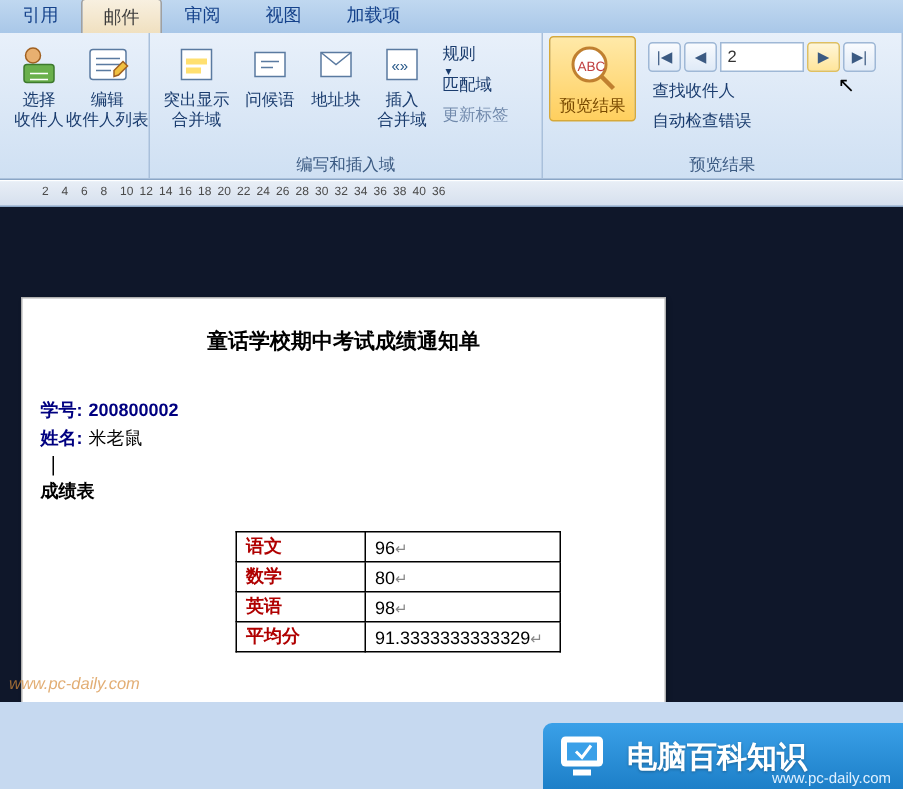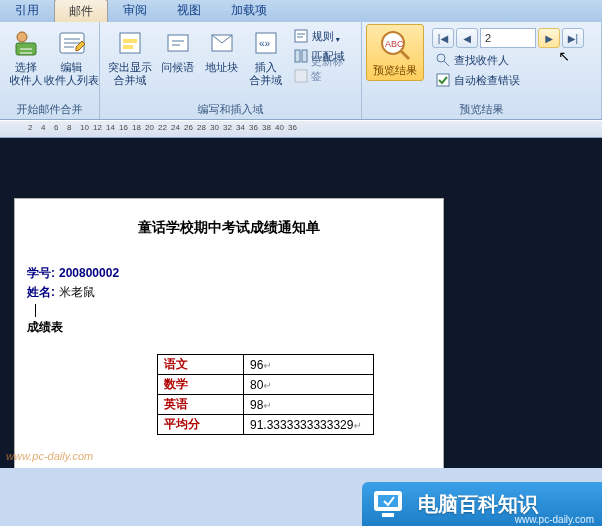--- a/index.html
+++ b/index.html
@@ -7,21 +7,21 @@
 .tabs{height:22px;background:linear-gradient(#c0d8f0,#a9c7e8);display:flex;align-items:flex-end;font-size:12px;}
 .tab{padding:3px 14px 2px;color:#15428b;cursor:pointer;border:1px solid transparent;}
 .tab.active{background:linear-gradient(#f8f0e0,#f0e0c0);border:1px solid #a0a0a0;border-bottom:none;border-radius:3px 3px 0 0;color:#3b3b3b;}
 .ribbon{height:98px;background:linear-gradient(#e8f0fa,#cfe0f3);display:flex;border-bottom:1px solid #8ba6c6;}
 .group{border-right:1px solid #a9c0db;display:flex;flex-direction:column;padding:2px 4px 0;}
 .group-body{flex:1;display:flex;align-items:flex-start;}
 .group-title{text-align:center;font-size:11px;color:#3b5a82;padding:1px 0 2px;}
 .bigbtn{display:flex;flex-direction:column;align-items:center;justify-content:flex-start;padding:2px 4px;min-width:44px;cursor:pointer;border:1px solid transparent;border-radius:3px;}
 .bigbtn .ic{width:32px;height:32px;margin-bottom:2px;}
 .bigbtn .lbl{font-size:11px;color:#1a3c6e;text-align:center;line-height:13px;white-space:pre;}
-.smbtn{display:flex;align-items:flex-end;padding:1px 4px;font-size:11px;color:#1a3c6e;cursor:pointer;height:20px;border:1px solid transparent;border-radius:2px;}
+.smbtn{display:flex;align-items:flex-start;padding:1px 4px;font-size:11px;color:#1a3c6e;cursor:pointer;height:20px;border:1px solid transparent;border-radius:2px;flex-direction:column;}
 .smbtn .ic{width:16px;height:16px;margin-right:3px;}
 .vcol{display:flex;flex-direction:column;justify-content:flex-start;padding-top:2px;}
 .previewbtn{display:flex;flex-direction:column;align-items:center;padding:2px 6px;background:linear-gradient(#ffe9a8,#ffcf5e);border:1px solid #d6a93a;border-radius:3px;cursor:pointer;}
 .previewbtn .ic{width:36px;height:36px;}
 .previewbtn .lbl{font-size:11px;color:#7a4a00;}
 .navrow{display:flex;align-items:center;gap:2px;padding:2px 0 2px 2px;}
 .navbtn{width:22px;height:20px;display:flex;align-items:center;justify-content:center;background:linear-gradient(#f9fbfe,#dfeaf7);border:1px solid #9fb8d6;border-radius:3px;cursor:pointer;font-size:10px;color:#3b5a82;}
 .navbtn.hl{background:linear-gradient(#fff6d9,#ffe59a);border-color:#e0c060;}
 .recnum{width:56px;height:20px;border:1px solid #9fb8d6;background:#fff;font-size:11px;padding:1px 4px;color:#333;}
 .ruler{height:18px;background:linear-gradient(#e8eef6,#d6e0ee);border-top:1px solid #fff;border-bottom:1px solid #8ba6c6;position:relative;font-size:8px;color:#4a4a4a;overflow:hidden;}
@@ -76,21 +76,20 @@
       <div class="bigbtn">
         <svg class="ic">
             <rect x="4" y="6" width="24" height="20" rx="2" fill="#fff" stroke="#5a7aa0"></rect>
             <path d="M8 12h16M8 16h16M8 20h10" stroke="#5a7aa0"></path>
             <path d="M20 20l6-6 3 3-6 6-3 1z" fill="#f0c040" stroke="#a06020"></path>
           </svg>
         <span class="lbl">编辑
 收件人列表</span>
       </div>
     </div>
-    <div class="group-title">开始邮件合并</div>
   </div>
 
   <div class="group" style="width:262px;">
     <div class="group-body">
       <div class="bigbtn">
         <svg class="ic">
             <rect x="6" y="6" width="20" height="20" fill="#fff" stroke="#5a7aa0"></rect>
             <rect x="9" y="12" width="14" height="4" fill="#ffe070"></rect>
             <rect x="9" y="18" width="10" height="4" fill="#ffe070"></rect>
           </svg>

